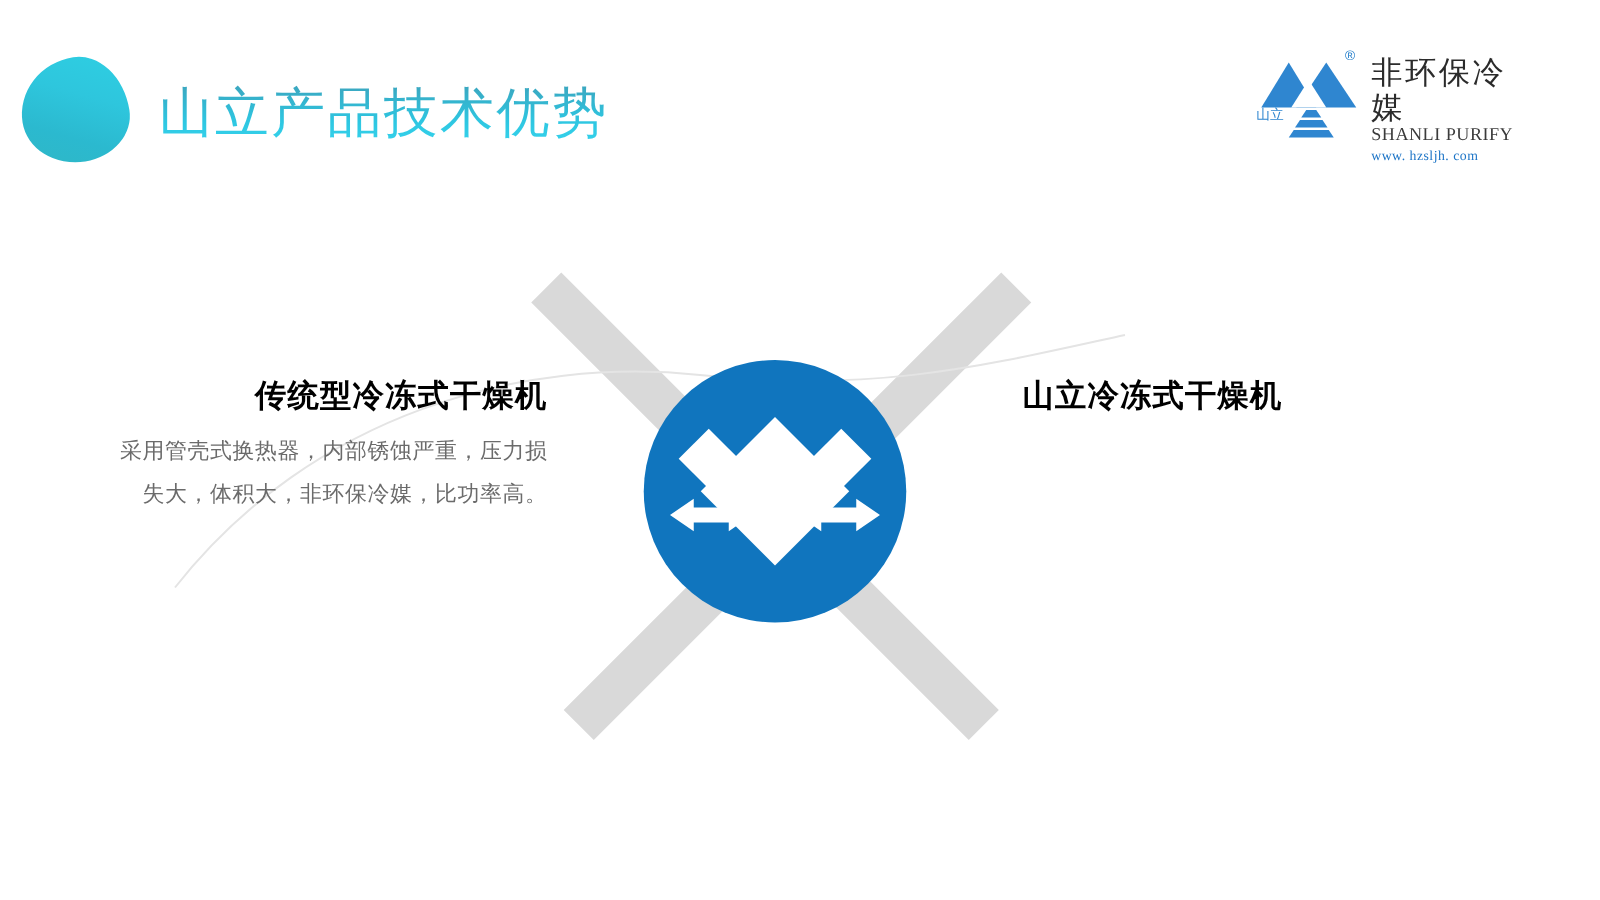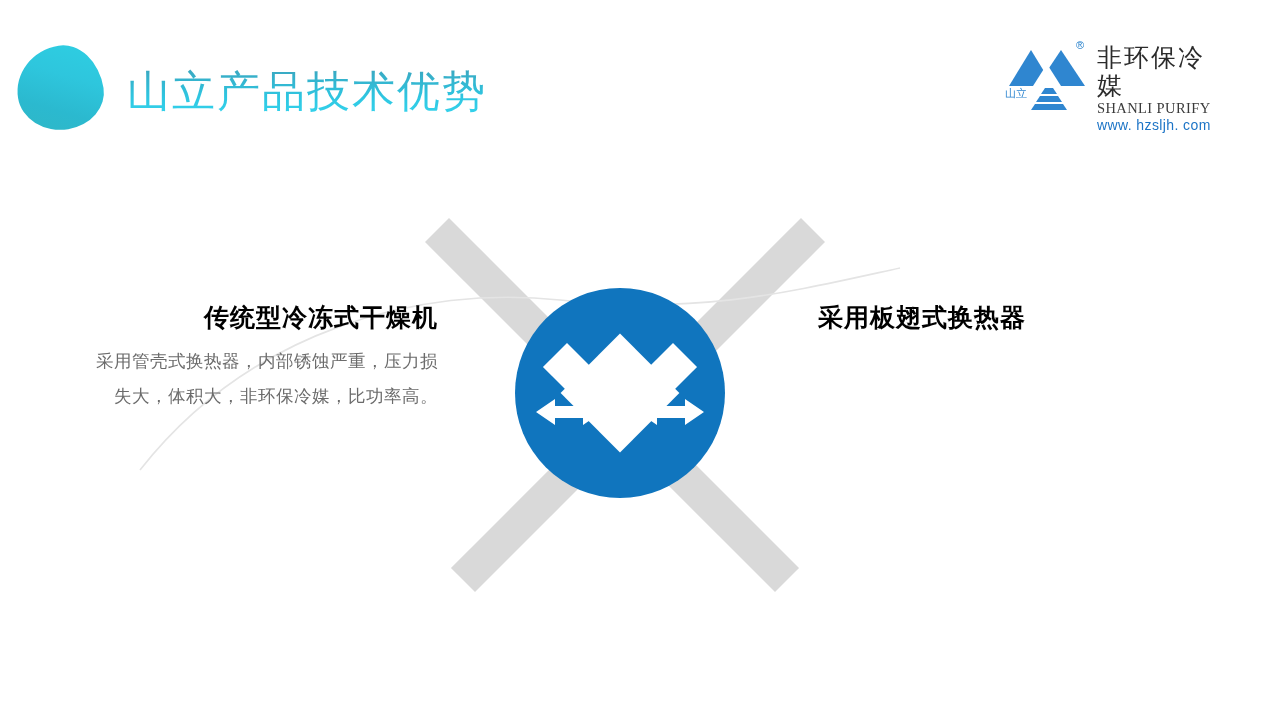--- a/index.html
+++ b/index.html
@@ -38,34 +38,34 @@
   
   .logo { position:absolute; left:1005px; top:42px; width:220px; height:78px; }
   .logo-mark { position:absolute; left:0; top:0; width:86px; height:70px; }
   .logo-reg {
     position:absolute; left:71px; top:-2px;
     font-size:11px; color:#1878c8; line-height:11px;
   }
   .logo-shanli-sm {
     position:absolute; left:0px; top:45px;
     font-size:11px; line-height:12px; color:#2f86d0; letter-spacing:0px;
-    font-family:Liberation Sans, sans-serif;
+    font-family:Liberation Mono, monospace;
   }
   .logo-text { position:absolute; left:92px; top:2px; width:130px; }
   .logo-cn {
     font-size:25px; line-height:28px; color:#2b2b2b; letter-spacing:2px;
     font-family:"DejaVu Sans","Liberation Sans",sans-serif; font-weight:500;
   }
   .logo-en {
     font-size:14.5px; line-height:17px; color:#3b3b3b; letter-spacing:0.4px;
     font-family:Liberation Serif, serif;
   }
   .logo-url {
-    font-size:14px; line-height:16px; color:#1c74c6; letter-spacing:0.4px;
-    font-family:Liberation Sans, sans-serif;
+    font-size:11px; line-height:16px; color:#1c74c6; letter-spacing:0.4px;
+    font-family:Liberation Serif, serif;
   }
 
   
   .graphic { position:absolute; left:0; top:0; width:1280px; height:720px; }
 
   .xbar { position:absolute; background:#d9d9d9; }
   .xbar-a { left:420px; top:230px; width:34px; height:490px; transform-origin:17px 0;
             transform:rotate(-45deg); height:495px; }
   .xbar-b { left:796px; top:230px; width:34px; height:495px; transform-origin:17px 0;
             transform:rotate(45deg); }
@@ -145,16 +145,16 @@
       </div>
     </div>
   </div>
 
   <div class="col col-left">
     <h3>传统型冷冻式干燥机</h3>
     <p>采用管壳式换热器，内部锈蚀严重，压力损失大，体积大，非环保冷媒，比功率高。</p>
   </div>
 
   <div class="col col-right">
-    <h3>采用板翅式换热器</h3>
+    <h3>山立冷冻式干燥机</h3>
   </div>
 
 </div>
 
 </body></html>

